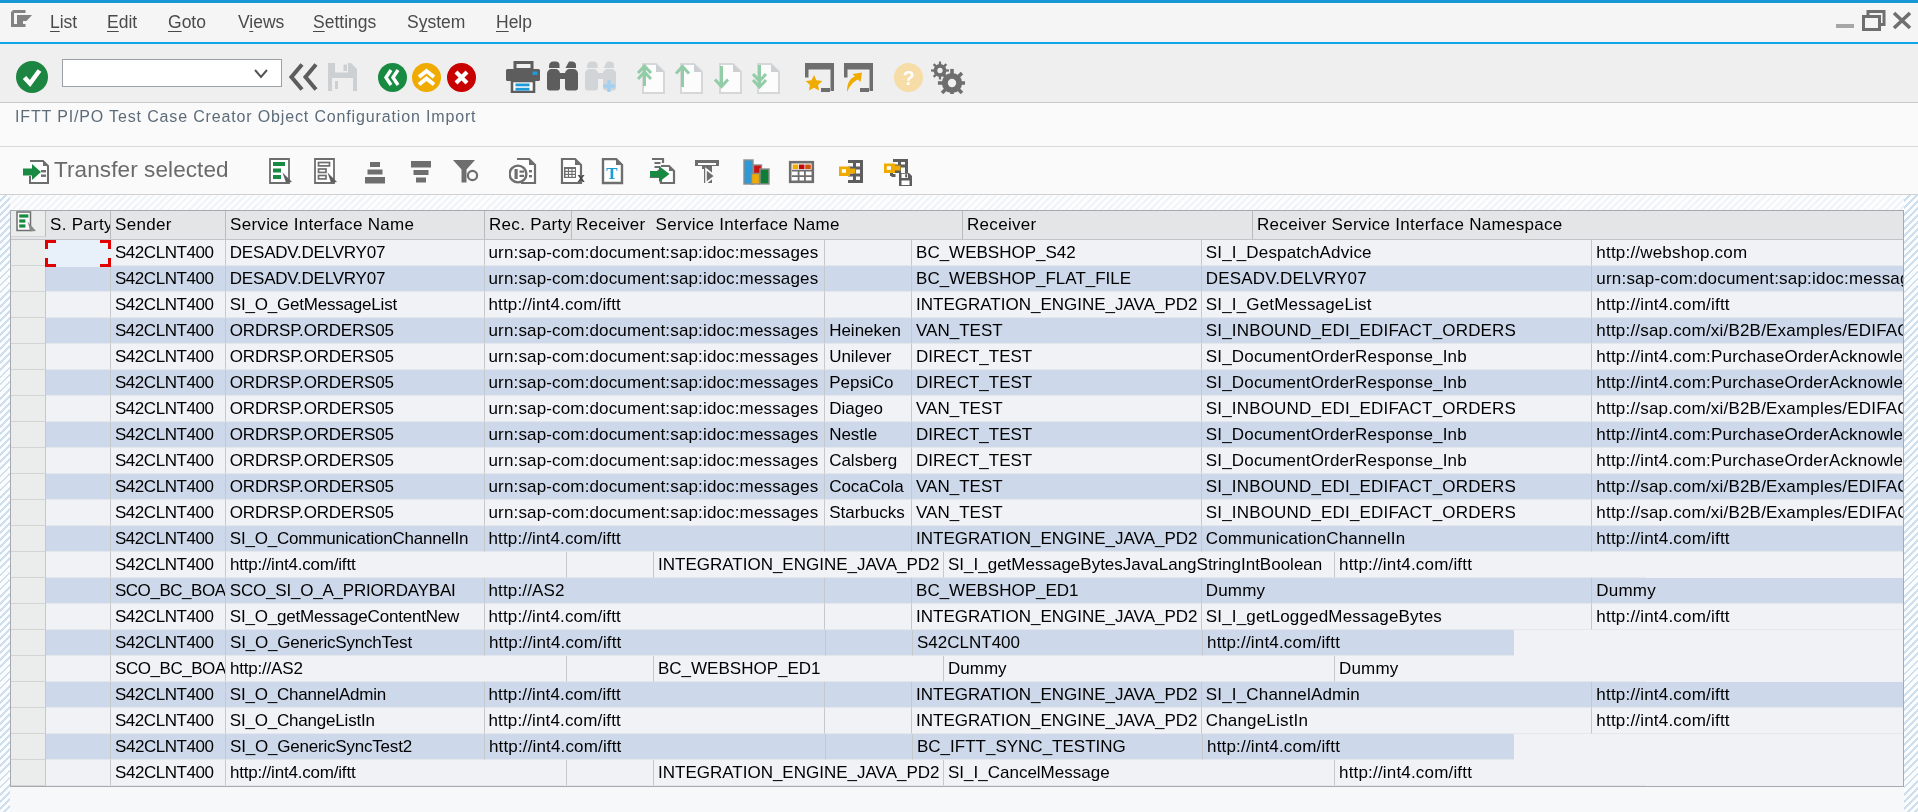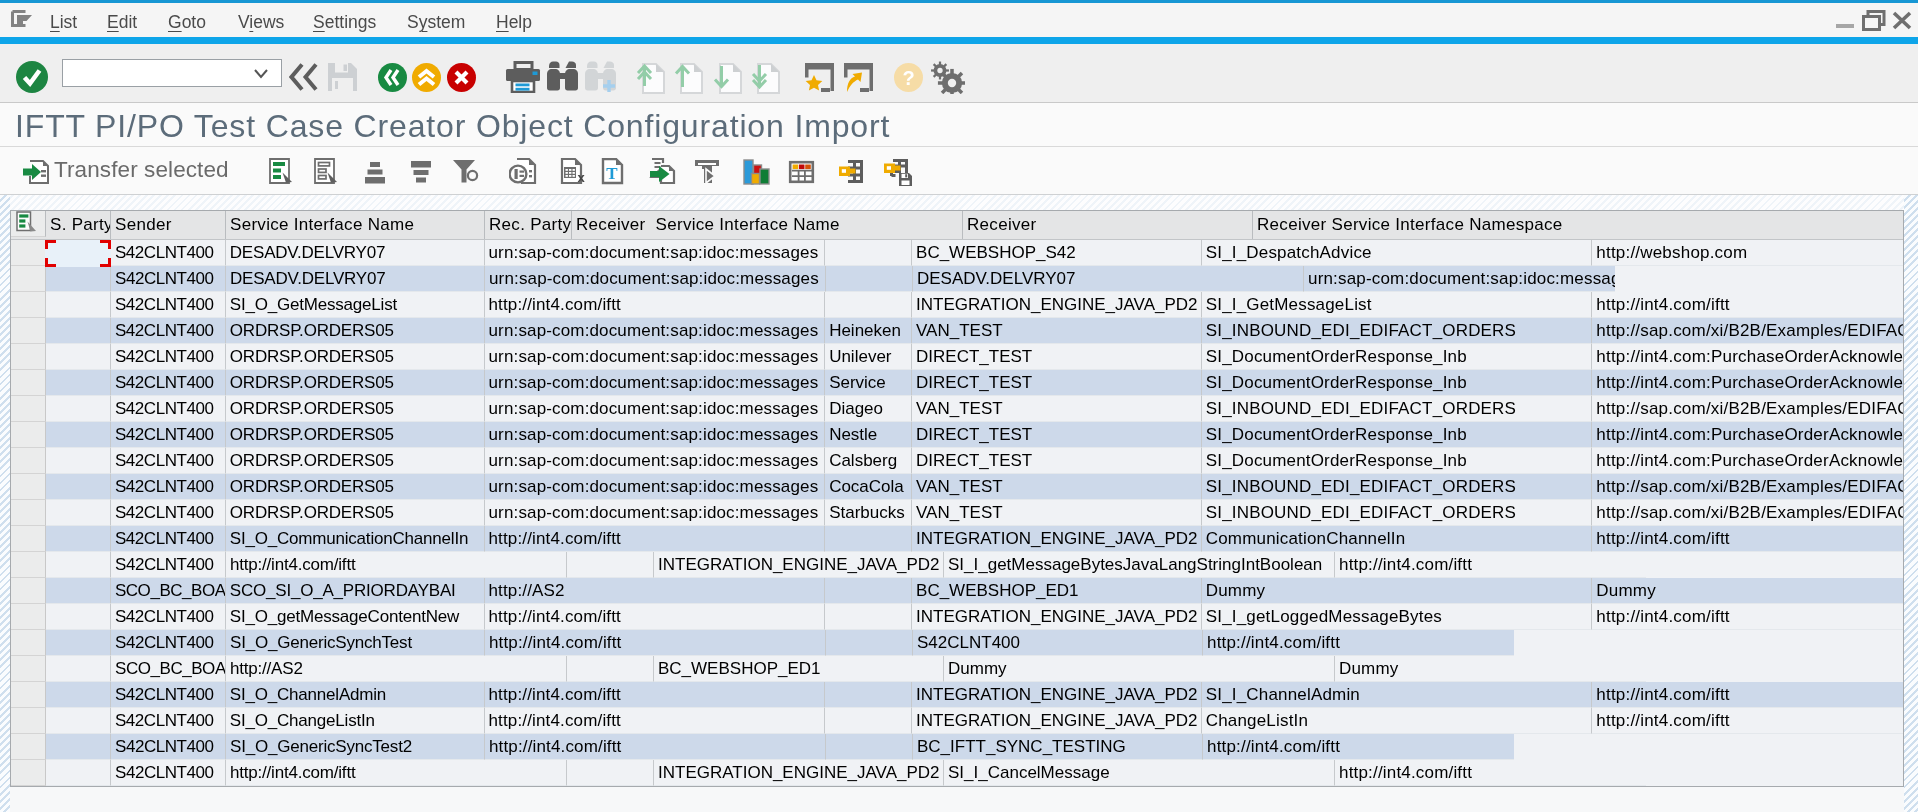--- a/index.html
+++ b/index.html
@@ -1,30 +1,30 @@
 <!DOCTYPE html>
 <html><head><meta charset="utf-8"><title>SAP</title>
 <style>
 *{margin:0;padding:0;box-sizing:border-box}
 html,body{width:1918px;height:812px;overflow:hidden;background:#f7f8f9;
  font-family:"Liberation Sans",sans-serif;position:relative}
 .abs{position:absolute}
 
 #bluestrip{left:0;top:0;width:1918px;height:3px;background:#1797d4}
 
-#menubar{left:0;top:3px;width:1918px;height:41px;background:#f5f5f5;border-bottom:7px solid #0ea5e9}
+#menubar{left:0;top:3px;width:1918px;height:41px;background:#f5f5f5;border-bottom:2px solid #0ea5e9}
 .mitem{position:absolute;top:9px;font-size:17.5px;color:#4a4a4a;white-space:pre}
 .mitem u{text-decoration-thickness:1px;text-underline-offset:3px}
 
 
 #toolbar{left:0;top:44px;width:1918px;height:59px;background:#efefef;border-bottom:1px solid #c9c9c9}
 #cmdfield{left:62px;top:15px;width:220px;height:28px;background:#fff;border:1px solid #9aa0a5}
 
 #titlebar{left:0;top:103px;width:1918px;height:44px;background:#fafafa;border-bottom:1px solid #d9d9d9}
-#title{left:15px;top:5px;font-size:32px;color:#5c6c7a;letter-spacing:0.85px}
+#title{left:15px;top:5px;font-size:16px;color:#5c6c7a;letter-spacing:0.85px}
 
 #apptb{left:0;top:147px;width:1918px;height:48px;background:#fafafa;border-bottom:1px solid #cfd1d3}
 #transfertext{left:54px;top:10px;font-size:22.5px;color:#6a6a6a;letter-spacing:0.1px}
 
 #stripes{left:0;top:195px;width:1918px;height:617px;
  background:repeating-linear-gradient(135deg,#fdfdfe 0 3px,#eff4f9 3px 5px)}
 #stripeL{left:0;top:195px;width:10px;height:617px;
  background:repeating-linear-gradient(135deg,#fafcfe 0 3px,#cfdfee 3px 5px)}
 #stripeR{left:1904px;top:195px;width:14px;height:617px;
  background:repeating-linear-gradient(135deg,#fafcfe 0 3px,#cfdfee 3px 5px)}
@@ -109,20 +109,21 @@
       <div class="tc rw" style="width:391px">SI_I_DespatchAdvice</div>
       <div class="tc rw" style="width:311px">http://webshop.com</div>
     </div>
     <div class="trow dr">
       <div class="tc sel" style="width:35px"></div>
       <div class="tc rb" style="width:65px"></div>
       <div class="tc rb" style="width:115px">S42CLNT400</div>
       <div class="tc rb" style="width:259px">DESADV.DELVRY07</div>
       <div class="tc rb" style="width:341px">urn:sap-com:document:sap:idoc:messages</div>
       <div class="tc rb" style="width:87px"></div>
+      <div class="tc rb" style="width:290px">BC_WEBSHOP_FLAT_FILE</div>
       <div class="tc rb" style="width:391px">DESADV.DELVRY07</div>
       <div class="tc rb" style="width:311px">urn:sap-com:document:sap:idoc:messages</div>
     </div>
     <div class="trow dr">
       <div class="tc sel" style="width:35px"></div>
       <div class="tc rw" style="width:65px"></div>
       <div class="tc rw" style="width:115px">S42CLNT400</div>
       <div class="tc rw" style="width:259px">SI_O_GetMessageList</div>
       <div class="tc rw" style="width:341px">http://int4.com/iftt</div>
       <div class="tc rw" style="width:87px"></div>
@@ -151,21 +152,21 @@
       <div class="tc rw" style="width:290px">DIRECT_TEST</div>
       <div class="tc rw" style="width:391px">SI_DocumentOrderResponse_Inb</div>
       <div class="tc rw" style="width:311px">http://int4.com:PurchaseOrderAcknowledgement</div>
     </div>
     <div class="trow dr">
       <div class="tc sel" style="width:35px"></div>
       <div class="tc rb" style="width:65px"></div>
       <div class="tc rb" style="width:115px">S42CLNT400</div>
       <div class="tc rb" style="width:259px">ORDRSP.ORDERS05</div>
       <div class="tc rb" style="width:341px">urn:sap-com:document:sap:idoc:messages</div>
-      <div class="tc rb" style="width:87px">Service</div>
+      <div class="tc rb" style="width:87px">PepsiCo</div>
       <div class="tc rb" style="width:290px">DIRECT_TEST</div>
       <div class="tc rb" style="width:391px">SI_DocumentOrderResponse_Inb</div>
       <div class="tc rb" style="width:311px">http://int4.com:PurchaseOrderAcknowledgement</div>
     </div>
     <div class="trow dr">
       <div class="tc sel" style="width:35px"></div>
       <div class="tc rw" style="width:65px"></div>
       <div class="tc rw" style="width:115px">S42CLNT400</div>
       <div class="tc rw" style="width:259px">ORDRSP.ORDERS05</div>
       <div class="tc rw" style="width:341px">urn:sap-com:document:sap:idoc:messages</div>

